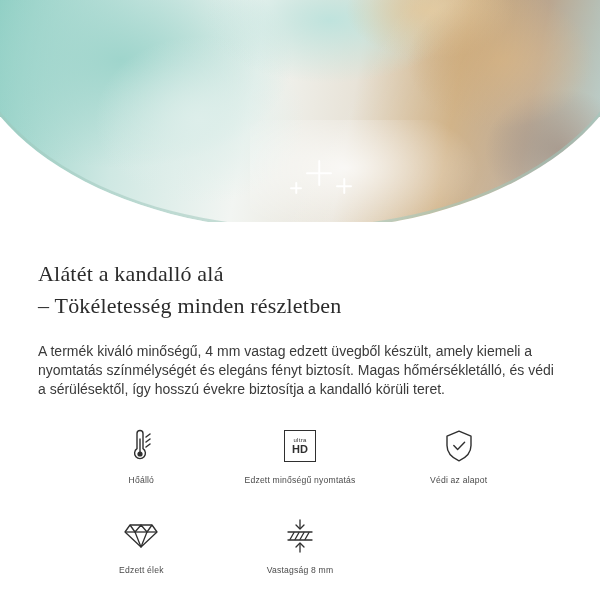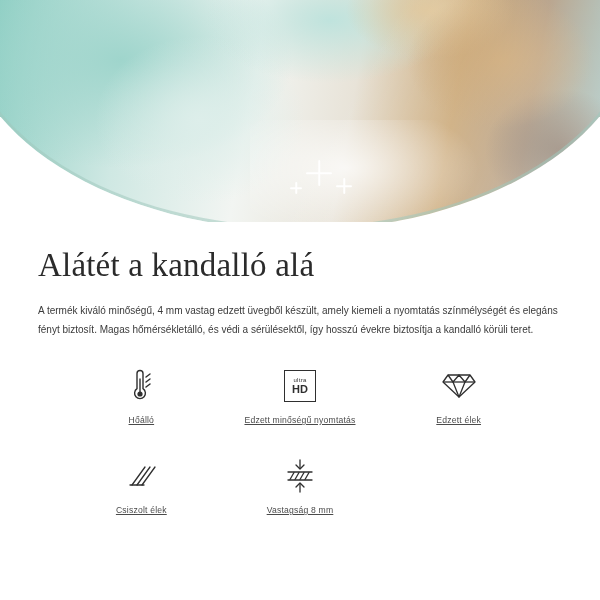--- a/index.html
+++ b/index.html
@@ -92,31 +92,31 @@
   .sp2 { left: 336px; top: 178px; width: 16px; height: 16px; }
   .sp3 { left: 290px; top: 182px; width: 12px; height: 12px; }
 
   
   .content {
     padding: 18px 38px 0 38px;
   }
   h1.title {
     font-family: "Liberation Serif", serif;
     font-weight: 400;
-    font-size: 33px;
+    font-size: 22px;
     line-height: 32px;
     color: #2b2b2b;
-    margin: 9px 0 0 0;
+    margin: 18px 0 0 0;
     letter-spacing: 0.2px;
   }
   .title-line {
     display: block;
   }
   p.desc {
-    font-size: 10px;
+    font-size: 14px;
     line-height: 19px;
     color: #3a3a3a;
     margin: 20px 0 0 0;
     max-width: 520px;
   }
 
   
   .features {
     margin-top: 26px;
     display: grid;
@@ -137,21 +137,20 @@
     align-items: center;
     justify-content: center;
     color: #2f2f2f;
   }
   .feature-label {
     margin-top: 8px;
     font-size: 8.6px;
     color: #4a4a4a;
     text-align: center;
     letter-spacing: 0.2px;
-    text-decoration: underline;
   }
   .ultrahd-box {
     width: 30px;
     height: 30px;
     border: 1.4px solid #2f2f2f;
     display: flex;
     flex-direction: column;
     align-items: center;
     justify-content: center;
     line-height: 1;
@@ -179,20 +178,21 @@
     <div class="sparkle sp1"></div>
     <div class="sparkle sp2"></div>
     <div class="sparkle sp3"></div>
     <div class="hero-edge"></div>
     <div class="hero-mask"></div>
   </div>
 
   <div class="content">
     <h1 class="title">
       <span class="title-line">Alátét a kandalló alá</span>
+      <span class="title-line">– Tökéletesség minden részletben</span>
     </h1>
     <p class="desc">A termék kiváló minőségű, 4 mm vastag edzett üvegből készült, amely kiemeli a nyomtatás színmélységét és elegáns fényt biztosít. Magas hőmérsékletálló, és védi a sérülésektől, így hosszú évekre biztosítja a kandalló körüli teret.</p>
 
     <div class="features">
 
       <div class="feature">
         <div class="feature-icon">
           <svg width="28" height="34" viewBox="0 0 28 34" fill="none" stroke="#2f2f2f" stroke-width="1.4" stroke-linecap="round">
             <path d="M10 4.5a3 3 0 0 1 6 0v15.2a5.4 5.4 0 1 1-6 0V4.5z"></path>
             <circle cx="13" cy="25" r="2.6" fill="#2f2f2f" stroke="none"></circle>
@@ -208,44 +208,42 @@
       <div class="feature">
         <div class="feature-icon">
           <div class="ultrahd-box">
             <span class="u-top">ultra</span>
             <span class="u-bot">HD</span>
           </div>
         </div>
         <div class="feature-label">Edzett minőségű nyomtatás</div>
       </div>
 
+      <div class="feature">
+        <div class="feature-icon">
+          <svg width="32" height="36" viewBox="0 0 32 36" fill="none" stroke="#2f2f2f" stroke-width="1.4" stroke-linecap="round" stroke-linejoin="round">
+            <path d="M16 3.2 28 8.2v9.4c0 7.6-5.1 12.3-12 15.2-6.9-2.9-12-7.6-12-15.2V8.2L16 3.2z"></path>
+            <path d="M10.8 17.6 14.6 21.4 21.6 14.2"></path>
+          </svg>
+        </div>
+        <div class="feature-label">Védi az alapot</div>
+      </div>
 
       <div class="feature">
         <div class="feature-icon">
           <svg width="36" height="30" viewBox="0 0 36 30" fill="none" stroke="#2f2f2f" stroke-width="1.3" stroke-linejoin="round">
             <path d="M7 4h22l5 7-16 15L2 11 7 4z"></path>
             <path d="M2 11h32"></path>
             <path d="M7 4l5 7 6-7 6 7 5-7"></path>
             <path d="M12 11l6 15 6-15"></path>
           </svg>
         </div>
         <div class="feature-label">Edzett élek</div>
       </div>
 
-      <div class="feature">
-        <div class="feature-icon">
-          <svg width="34" height="30" viewBox="0 0 34 30" fill="none" stroke="#2f2f2f" stroke-width="1.3" stroke-linecap="round">
-            <line x1="8" y1="24" x2="21" y2="6"></line>
-            <line x1="13" y1="24" x2="26" y2="6"></line>
-            <line x1="18" y1="24" x2="31" y2="6"></line>
-            <line x1="6" y1="24" x2="20" y2="24"></line>
-          </svg>
-        </div>
-        <div class="feature-label">Csiszolt élek</div>
-      </div>
 
       <div class="feature">
         <div class="feature-icon">
           <svg width="34" height="36" viewBox="0 0 34 36" fill="none" stroke="#2f2f2f" stroke-width="1.3" stroke-linecap="round" stroke-linejoin="round">
             <line x1="17" y1="2" x2="17" y2="10"></line>
             <path d="M13 7l4 4 4-4"></path>
             <line x1="5" y1="14" x2="29" y2="14"></line>
             <line x1="5" y1="22" x2="29" y2="22"></line>
             <line x1="7" y1="21.5" x2="11" y2="14.5"></line>
             <line x1="12" y1="21.5" x2="16" y2="14.5"></line>

